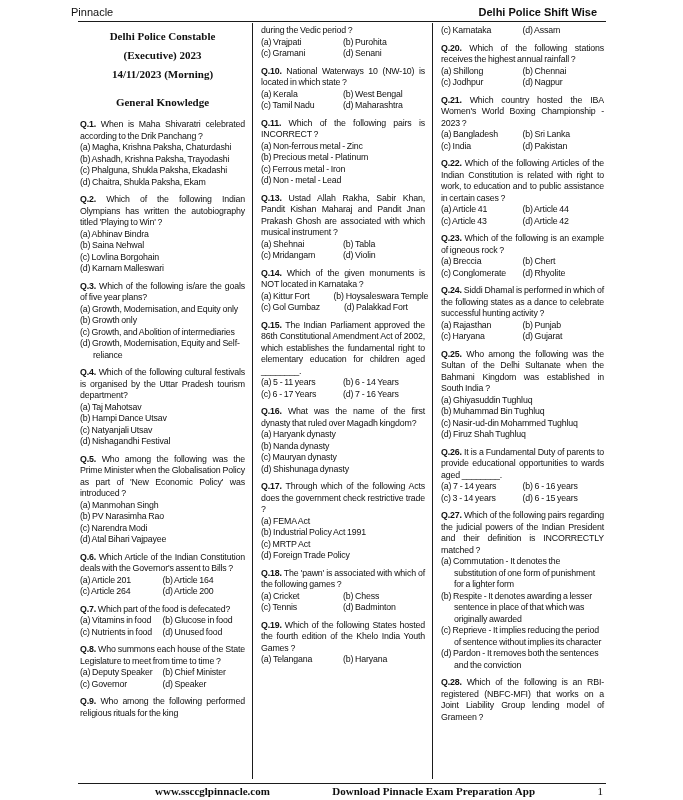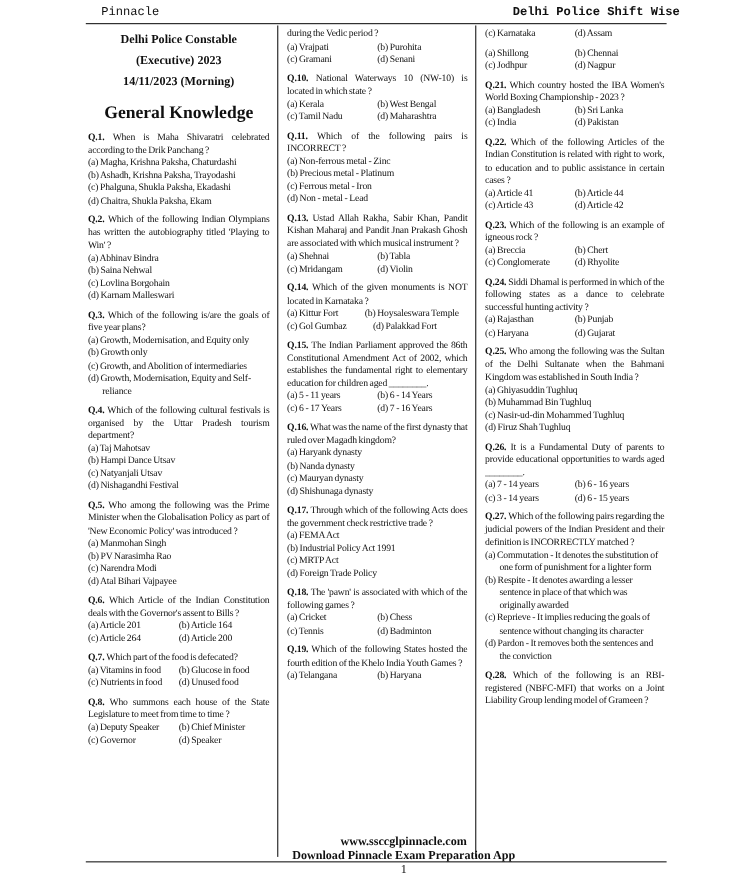--- a/index.html
+++ b/index.html
@@ -1,47 +1,47 @@
 <!DOCTYPE html>
 <html><head>
 <meta charset="utf-8">
 <style>
   html,body{margin:0;padding:0;background:#e8e8e8;}
   .page{position:relative;width:683px;height:800px;background:#ffffff;margin:0 auto;
         font-family:"Liberation Sans",sans-serif;color:#101010;overflow:hidden;}
-  .hdr{position:absolute;top:5px;left:92px;width:526px;display:flex;justify-content:space-between;
-       font-family:Liberation Mono, monospace;font-size:11px;line-height:14px;}
+  .hdr{position:absolute;top:5px;left:71px;width:526px;display:flex;justify-content:space-between;
+       font-family:Liberation Sans, sans-serif;font-size:11px;line-height:14px;}
   .hdr-right{font-weight:bold;}
   .hrule{position:absolute;top:21px;left:78px;width:528px;border-top:1.5px solid #1b1b1b;}
   .cols{position:absolute;top:23px;left:79px;width:527px;height:756px;display:flex;overflow:hidden;}
   .qcol{overflow:hidden;box-sizing:border-box;}
   .qcol.c1{width:174px;border-right:1px solid #1b1b1b;padding:2px 7px 0 1px;}
   .qcol.c2{width:180px;border-right:1px solid #1b1b1b;padding:2px 7px 0 8px;}
   .qcol.c3{width:173px;padding:2px 2px 0 8px;}
   .ttl{font-family:"Liberation Serif",serif;font-weight:bold;text-align:center;
        font-size:11px;line-height:19px;margin-top:2px;}
   .gk{font-family:"Liberation Serif",serif;font-weight:bold;text-align:center;
-      font-size:16px;line-height:15px;margin:11px 0 9px 0;}
+      font-size:11px;line-height:15px;margin:11px 0 9px 0;}
   .q{font-size:8.8px;line-height:11.5px;margin-bottom:6px;
-     letter-spacing:-0.15px;word-spacing:-0.5px;font-family:Liberation Serif, serif;}
+     letter-spacing:-0.15px;word-spacing:-0.5px;}
   .qtext{text-align:justify;}
   .qnum{font-weight:bold;}
   .orow{display:flex;}
   .orow.list{display:block;padding-left:13px;text-indent:-13px;}
   .orow.half > .opt{white-space:nowrap;}
   .orow.half > .opt:first-child{flex:0 0 50%;}
   .orow.half > .opt:last-child{flex:1 1 auto;}
   .orow.flow{column-gap:24px;}
   .orow.flow > .opt{white-space:nowrap;}
   .orow.quad{column-gap:9px;}
   .orow.quad > .opt{white-space:nowrap;}
   .frule{position:absolute;bottom:16px;left:78px;width:528px;border-top:1.5px solid #1b1b1b;}
-  .ftr{position:absolute;bottom:2px;left:79px;width:526px;display:flex;align-items:center;
+  .ftr{position:absolute;bottom:2px;left:91px;width:526px;display:flex;align-items:center;
        justify-content:space-between;box-sizing:border-box;padding:0 14px 0 64px;
-       font-family:"Liberation Serif",serif;font-size:11px;font-weight:bold;line-height:13px;flex-direction:column;}
+       font-family:"Liberation Serif",serif;font-size:11px;font-weight:bold;line-height:13px;}
   .ftr .pg{font-weight:normal;}
 </style>
 </head>
 <body>
 
 <div class="page">
 
   <div class="hdr">
     <span class="hdr-left">Pinnacle</span>
     <span class="hdr-right">Delhi Police Shift Wise</span>
@@ -117,20 +117,23 @@
           <div class="qtext"><b class="qnum">Q.8. </b>Who summons each house of the State Legislature to meet from time to time ?</div>
           <div class="orow half">
             <span class="opt">(a) Deputy Speaker</span>
             <span class="opt">(b) Chief Minister</span>
           </div>
           <div class="orow half">
             <span class="opt">(c) Governor</span>
             <span class="opt">(d) Speaker</span>
           </div>
         </div>
+        <div class="q">
+          <div class="qtext"><b class="qnum">Q.9. </b>Who among the following performed religious rituals for the king</div>
+        </div>
       </div>
     <div class="qcol c2">
         <div class="q">
           <div class="qtext">during the Vedic period ?</div>
           <div class="orow half">
             <span class="opt">(a) Vrajpati</span>
             <span class="opt">(b) Purohita</span>
           </div>
           <div class="orow half">
             <span class="opt">(c) Gramani</span>
@@ -222,20 +225,21 @@
         </div>
       </div>
     <div class="qcol c3">
         <div class="q">
           <div class="orow half">
             <span class="opt">(c) Karnataka</span>
             <span class="opt">(d) Assam</span>
           </div>
         </div>
         <div class="q">
+          <div class="qtext"><b class="qnum">Q.20. </b>Which of the following stations receives the highest annual rainfall ?</div>
           <div class="orow half">
             <span class="opt">(a) Shillong</span>
             <span class="opt">(b) Chennai</span>
           </div>
           <div class="orow half">
             <span class="opt">(c) Jodhpur</span>
             <span class="opt">(d) Nagpur</span>
           </div>
         </div>
         <div class="q">
@@ -297,21 +301,21 @@
           </div>
           <div class="orow half">
             <span class="opt">(c) 3 - 14 years</span>
             <span class="opt">(d) 6 - 15 years</span>
           </div>
         </div>
         <div class="q">
           <div class="qtext"><b class="qnum">Q.27. </b>Which of the following pairs regarding the judicial powers of the Indian President and their definition is INCORRECTLY matched ?</div>
           <div class="orow list"><span class="opt">(a) Commutation - It denotes the substitution of one form of punishment for a lighter form</span></div>
           <div class="orow list"><span class="opt">(b) Respite - It denotes awarding a lesser sentence in place of that which was originally awarded</span></div>
-          <div class="orow list"><span class="opt">(c) Reprieve - It implies reducing the goals of sentence without changing its character</span></div>
+          <div class="orow list"><span class="opt">(c) Reprieve - It implies reducing the period of sentence without implies its character</span></div>
           <div class="orow list"><span class="opt">(d) Pardon - It removes both the sentences and the conviction</span></div>
         </div>
         <div class="q">
           <div class="qtext"><b class="qnum">Q.28. </b>Which of the following is an RBI-registered (NBFC-MFI) that works on a Joint Liability Group lending model of Grameen ?</div>
         </div>
       </div>
   </div>
 
   <div class="frule"></div>
   <div class="ftr">

